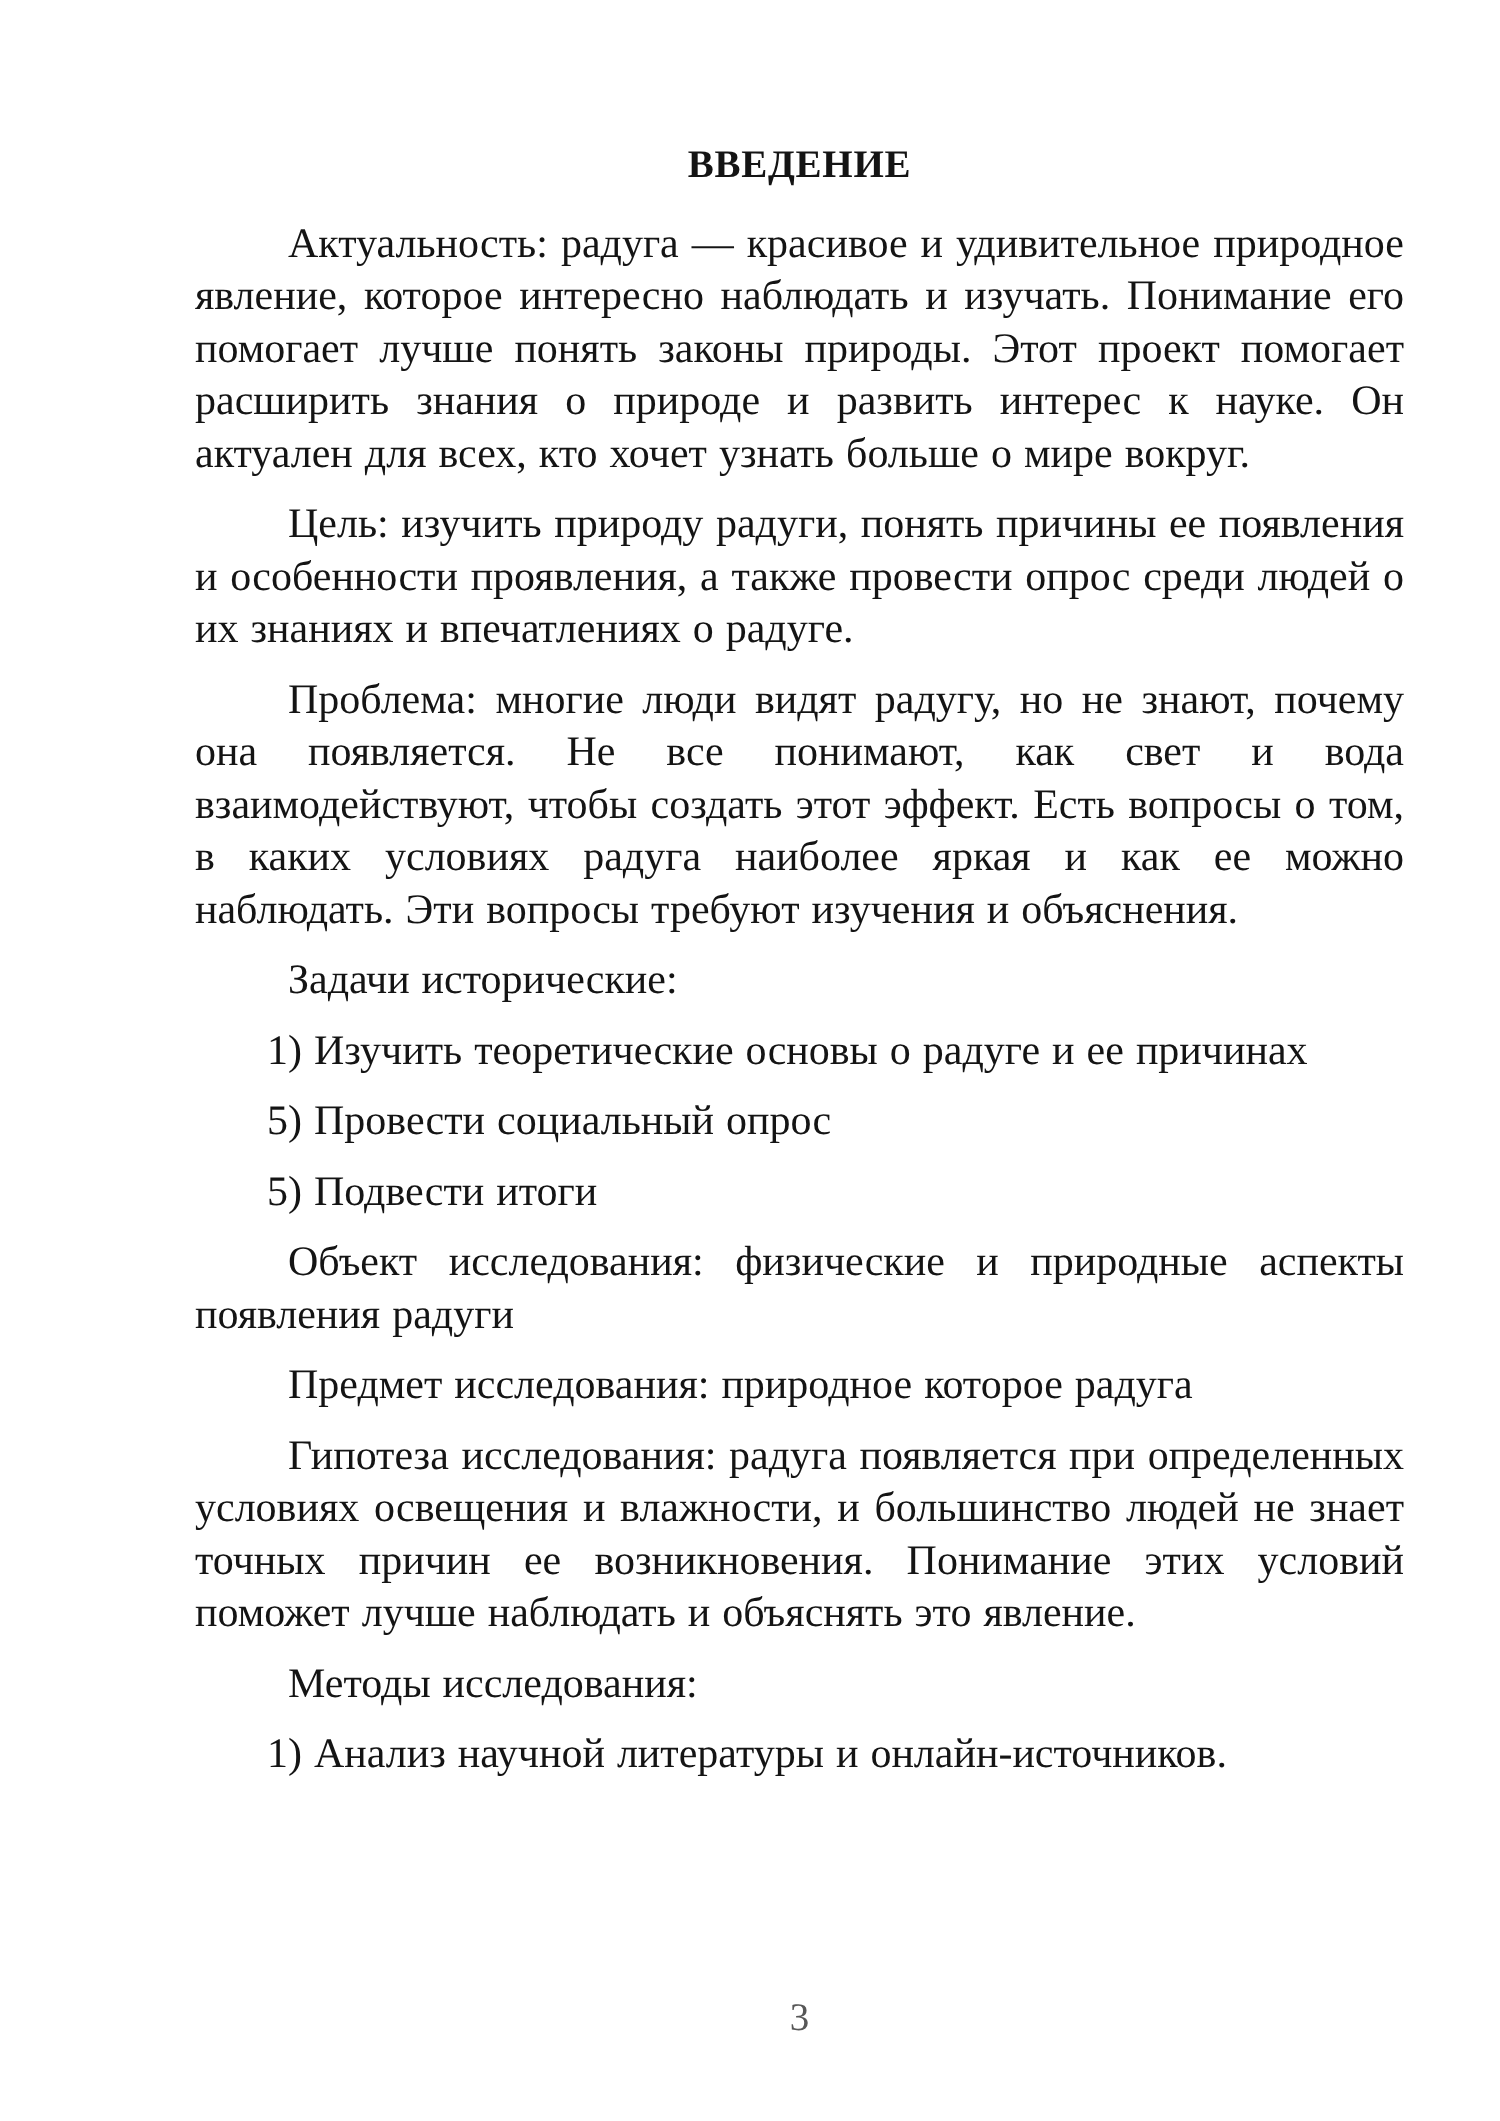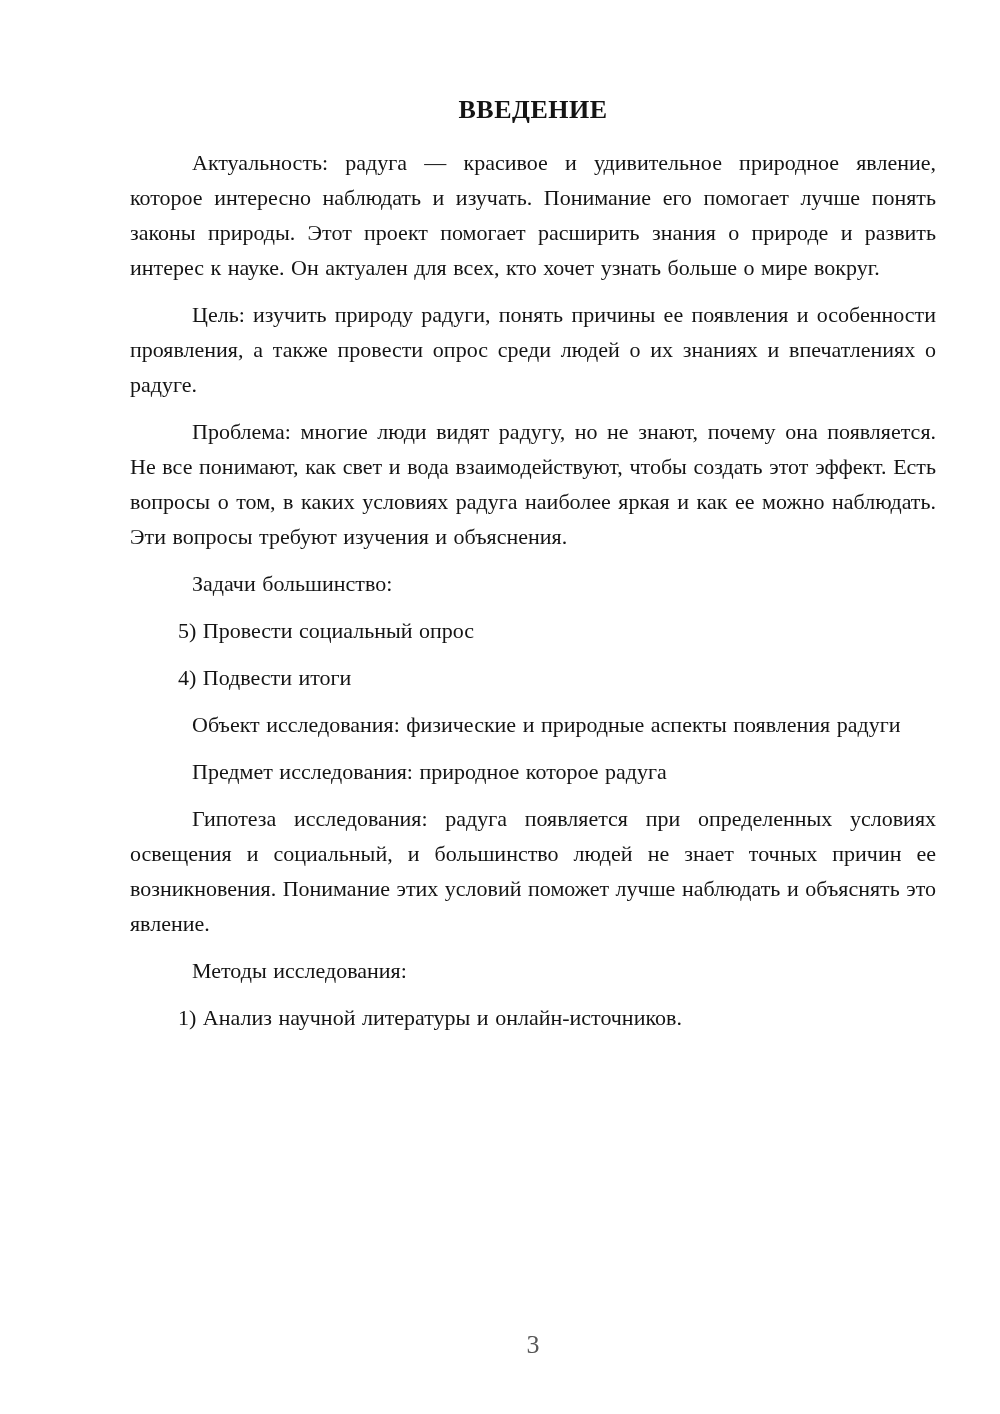--- a/index.html
+++ b/index.html
@@ -26,21 +26,21 @@
   .doc-title {
     margin: 0 0 18px 0;
     font-size: 26px;
     line-height: 35px;
     font-weight: bold;
     text-align: center;
     letter-spacing: 0.5px;
   }
   .para {
     margin: 0 0 12px 0;
-    font-size: 22px;
+    font-size: 28px;
     line-height: 35px;
     text-align: justify;
     text-indent: 62px;
     word-spacing: 1px;
   }
   .para.list-item {
     text-indent: 48px;
   }
   .page-number {
     position: absolute;
@@ -56,24 +56,25 @@
 </head>
 <body>
 
 <div class="page">
   <div class="content">
     <h1 class="doc-title">ВВЕДЕНИЕ</h1>
     <div id="doc-body">
         <p class="para">Актуальность: радуга — красивое и удивительное природное явление, которое интересно наблюдать и изучать. Понимание его помогает лучше понять законы природы. Этот проект помогает расширить знания о природе и развить интерес к науке. Он актуален для всех, кто хочет узнать больше о мире вокруг.</p>
         <p class="para">Цель: изучить природу радуги, понять причины ее появления и особенности проявления, а также провести опрос среди людей о их знаниях и впечатлениях о радуге.</p>
         <p class="para">Проблема: многие люди видят радугу, но не знают, почему она появляется. Не все понимают, как свет и вода взаимодействуют, чтобы создать этот эффект. Есть вопросы о том, в каких условиях радуга наиболее яркая и как ее можно наблюдать. Эти вопросы требуют изучения и объяснения.</p>
-        <p class="para">Задачи большинство:</p>
+        <p class="para">Задачи исторические:</p>
+        <p class="para list-item">1) Изучить теоретические основы о радуге и ее причинах</p>
         <p class="para list-item">5) Провести социальный опрос</p>
-        <p class="para list-item">4) Подвести итоги</p>
+        <p class="para list-item">5) Подвести итоги</p>
         <p class="para">Объект исследования: физические и природные аспекты появления радуги</p>
         <p class="para">Предмет исследования: природное которое радуга</p>
-        <p class="para">Гипотеза исследования: радуга появляется при определенных условиях освещения и социальный, и большинство людей не знает точных причин ее возникновения. Понимание этих условий поможет лучше наблюдать и объяснять это явление.</p>
+        <p class="para">Гипотеза исследования: радуга появляется при определенных условиях освещения и влажности, и большинство людей не знает точных причин ее возникновения. Понимание этих условий поможет лучше наблюдать и объяснять это явление.</p>
         <p class="para">Методы исследования:</p>
         <p class="para list-item">1) Анализ научной литературы и онлайн-источников.</p>
       </div>
   </div>
   <div class="page-number">3</div>
 </div>
 
 </body></html>

